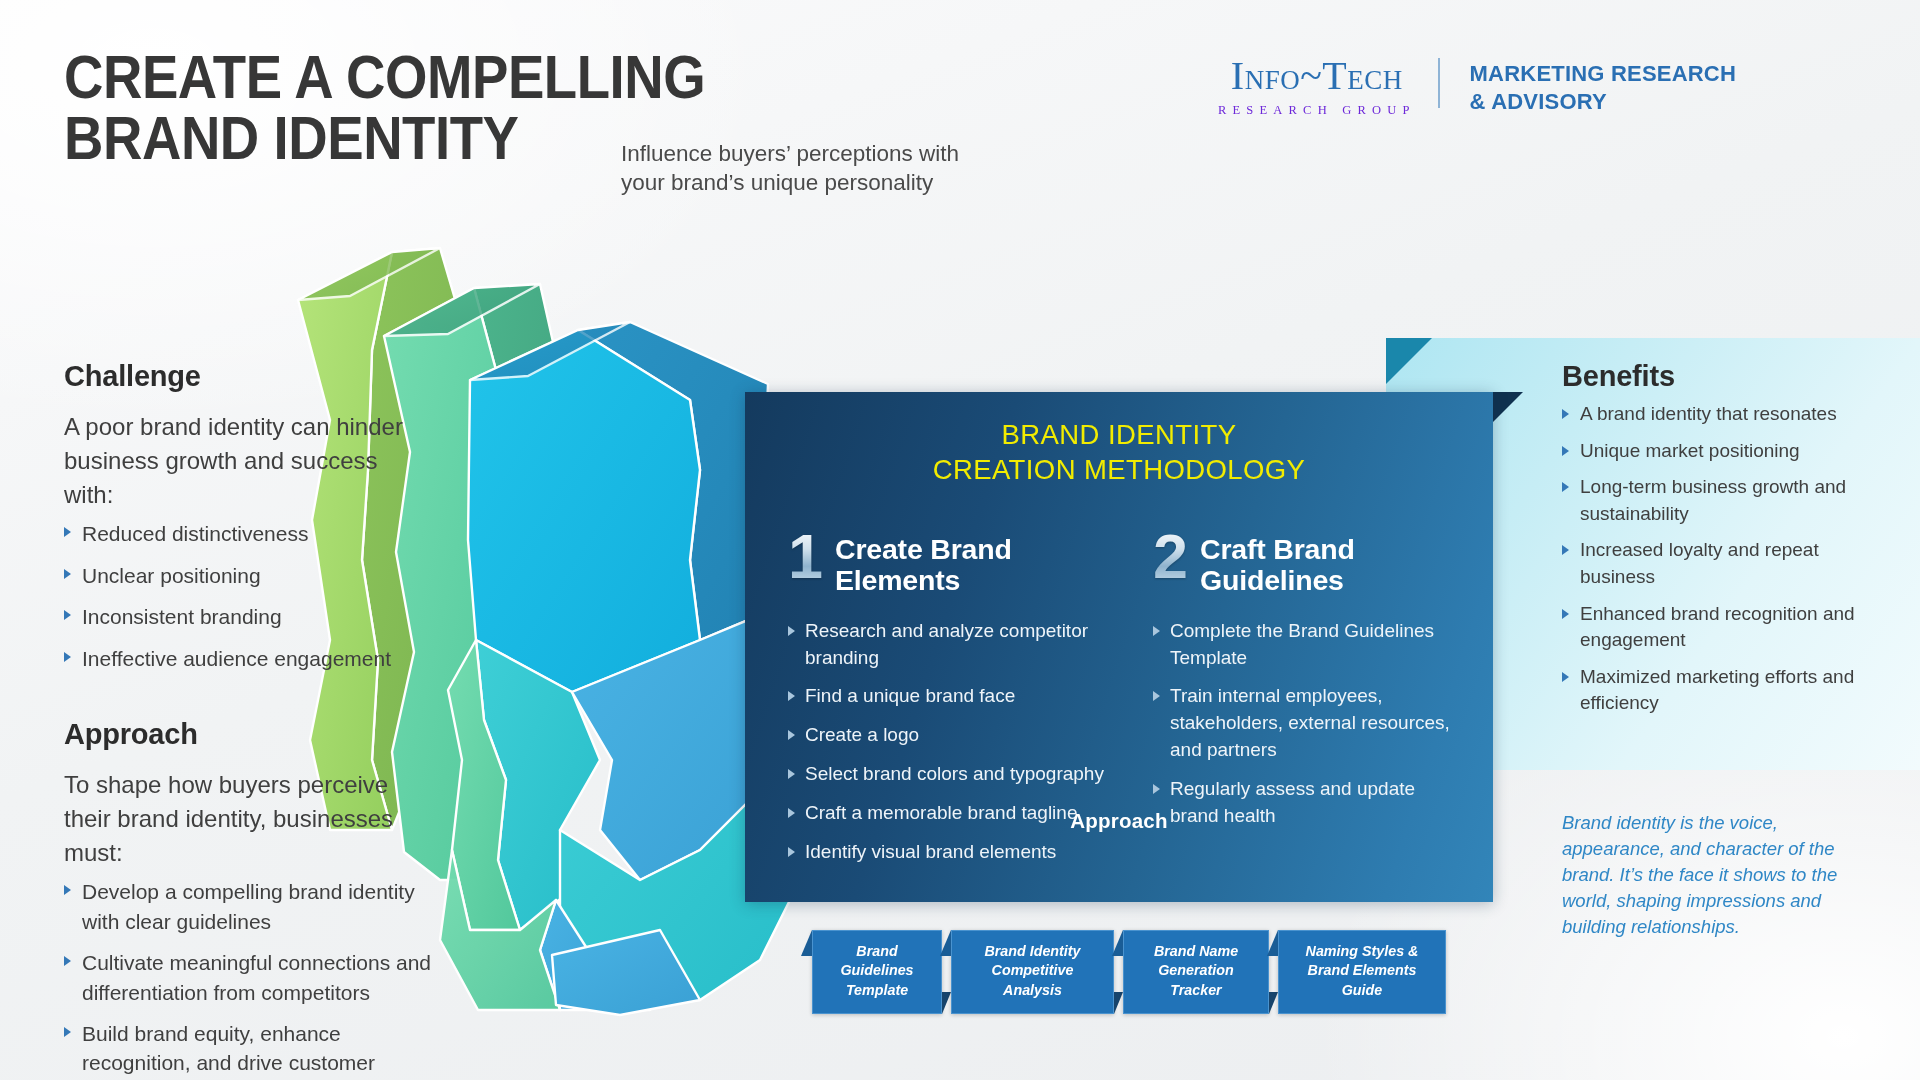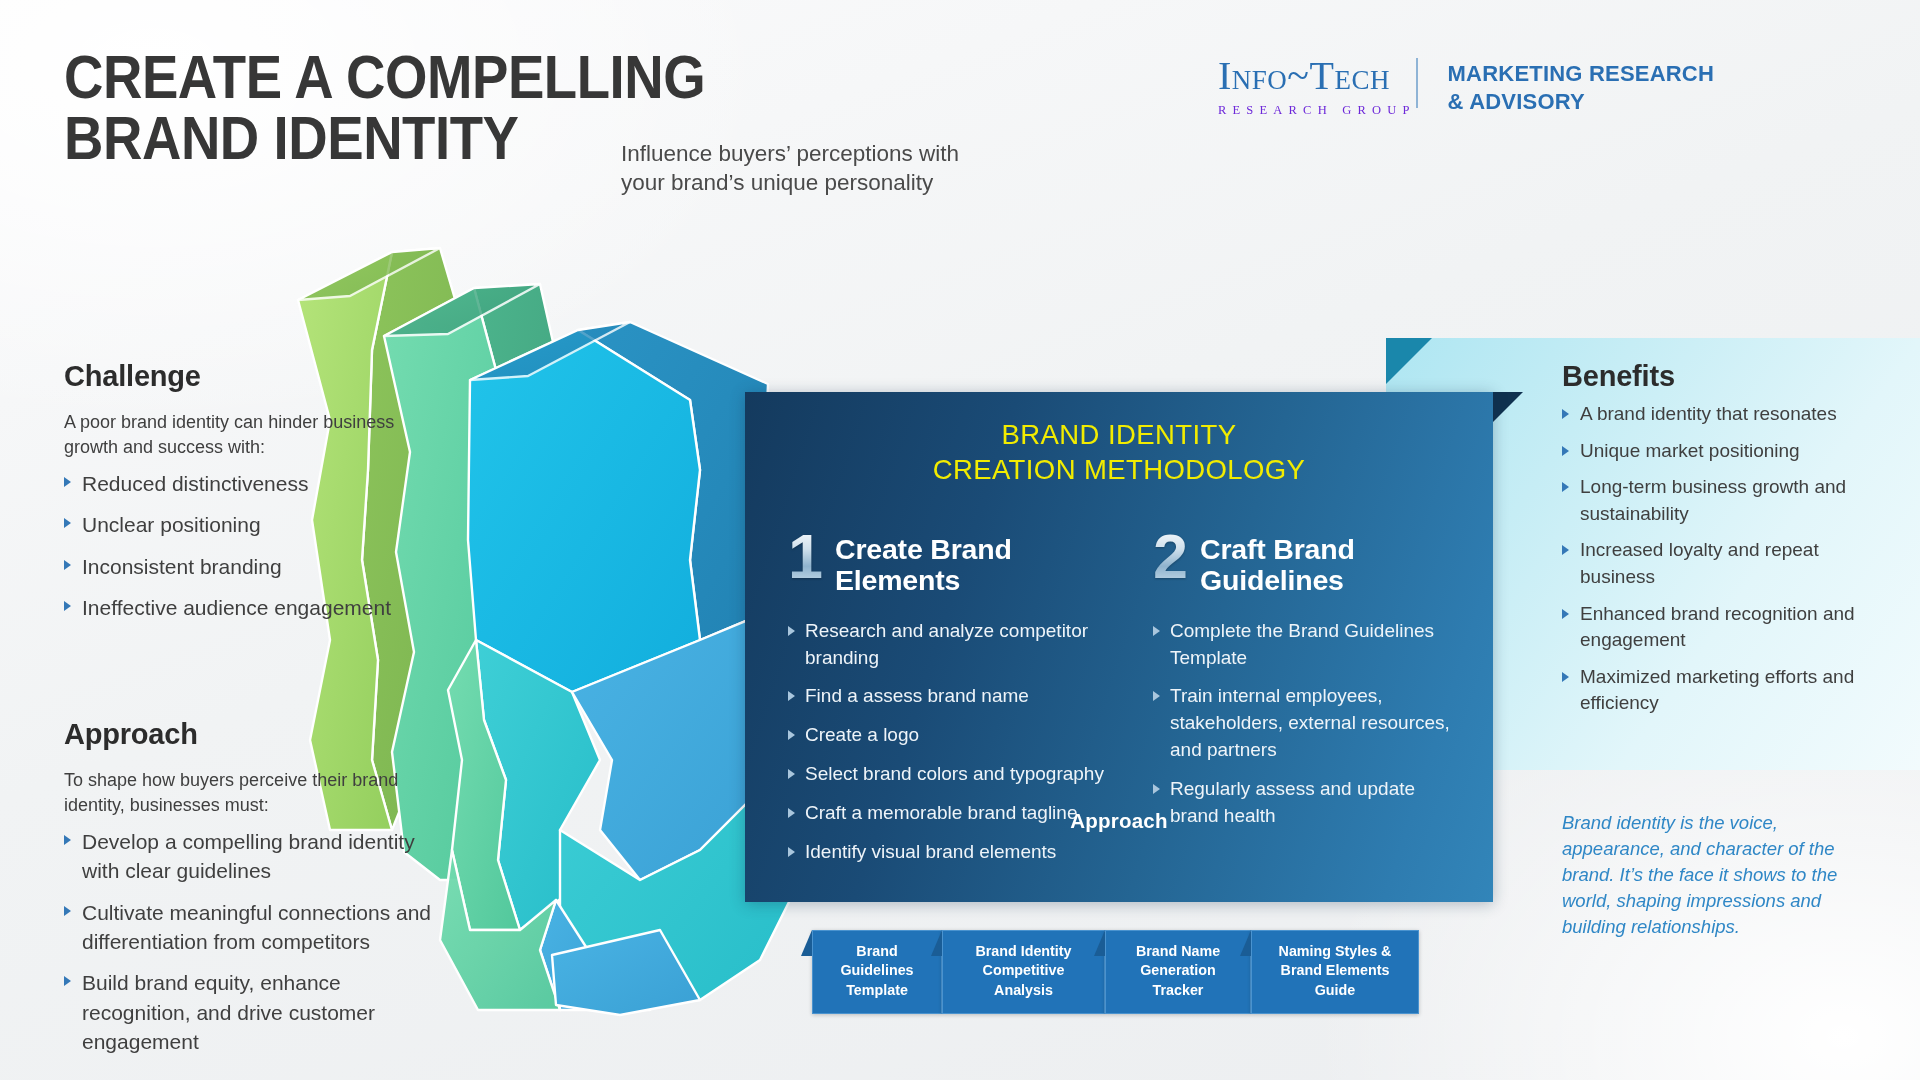--- a/index.html
+++ b/index.html
@@ -32,42 +32,42 @@
     transform:scaleX(0.88); transform-origin:left top;
     white-space:pre-line;
   }
   .hdr-sub {
     position:absolute; left:621px; top:140px; width:370px;
     font-size:22.5px; line-height:1.28; color:#4a4a4a;
   }
 
   
   .logo { position:absolute; left:1218px; top:56px; display:flex; align-items:flex-start; }
-  .logo-left { text-align:left; }
+  .logo-left { text-align:center; padding-right:22px; }
   .logo-wordmark {
     font-family:"Liberation Serif", serif;
     font-size:40px; color:#2a6fb3; line-height:1;
     letter-spacing:0.5px; white-space:nowrap;
   }
   .logo-wordmark .sc { font-size:27px; }
   .logo-tagline {
     font-family:"Liberation Serif", serif;
     font-size:12.5px; color:#6d28d9; letter-spacing:6.2px;
     margin-top:7px; white-space:nowrap;
   }
   .logo-divider { width:2px; align-self:stretch; background:#8fb4d6; margin-top:2px; margin-bottom:10px; }
   .logo-right {
     padding-left:30px; color:#2a6fb3;
     font-size:22px; font-weight:bold; line-height:1.28;
     letter-spacing:0.2px; white-space:pre-line; padding-top:4px;
   }
 
   
   .sec-head { font-size:29px; font-weight:bold; color:#2c2c2c; letter-spacing:-0.2px; }
-  .sec-lead { font-size:18px; line-height:1.41; color:#3f3f3f; margin-top:17px; }
+  .sec-lead { font-size:24px; line-height:1.41; color:#3f3f3f; margin-top:17px; }
   .blist { margin-top:8px; list-style:none; }
   .blist li {
     position:relative; padding-left:18px;
     font-size:21px; line-height:1.4; color:#3f3f3f;
     margin-bottom:12px;
   }
   .blist li::before {
     content:""; position:absolute; left:0; top:8px;
     width:0; height:0;
     border-left:7px solid #3478b7;
@@ -132,21 +132,21 @@
   }
 
   
   .toolkit-label {
     position:absolute; left:0; right:0; top:417px;
     text-align:center; color:#ffffff;
     font-size:20.5px; font-weight:bold; letter-spacing:0.2px;
   }
   #toolkit-row {
     position:absolute; left:812px; top:930px;
-    display:flex; align-items:flex-start; z-index:8;
+    display:flex; align-items:flex-start; gap:9px; z-index:8;font-style:italic;
   }
   .tk { position:relative; }
   .tk-box {
     background:#2173b8; color:#ffffff;
     border:1px solid #4a93cf;
     text-align:center; padding:11px 12px 13px;
     font-size:14.3px; font-weight:bold; line-height:1.35;
     white-space:pre-line; min-height:64px;
     display:flex; align-items:center; justify-content:center;
     box-shadow:0 1px 4px rgba(0,0,0,.22);
@@ -327,21 +327,21 @@
 CREATION METHODOLOGY</div>
 
     <div class="step s1">
       <div class="step-head">
         <div class="step-num">1</div>
         <div class="step-title">Create Brand
 Elements</div>
       </div>
       <ul class="blist-dark">
         <li>Research and analyze competitor branding</li>
-        <li>Find a assess brand name</li>
+        <li>Find a unique brand face</li>
         <li>Create a logo</li>
         <li>Select brand colors and typography</li>
         <li>Craft a memorable brand tagline</li>
         <li>Identify visual brand elements</li>
       </ul>
     </div>
 
     <div class="step s2">
       <div class="step-head">
         <div class="step-num">2</div>

